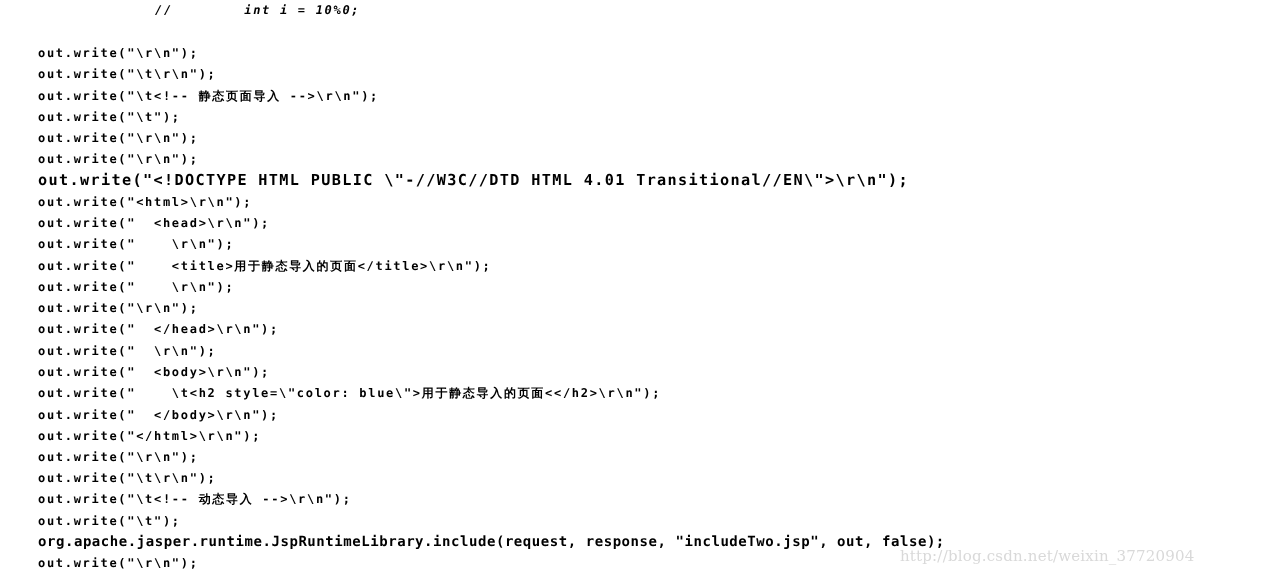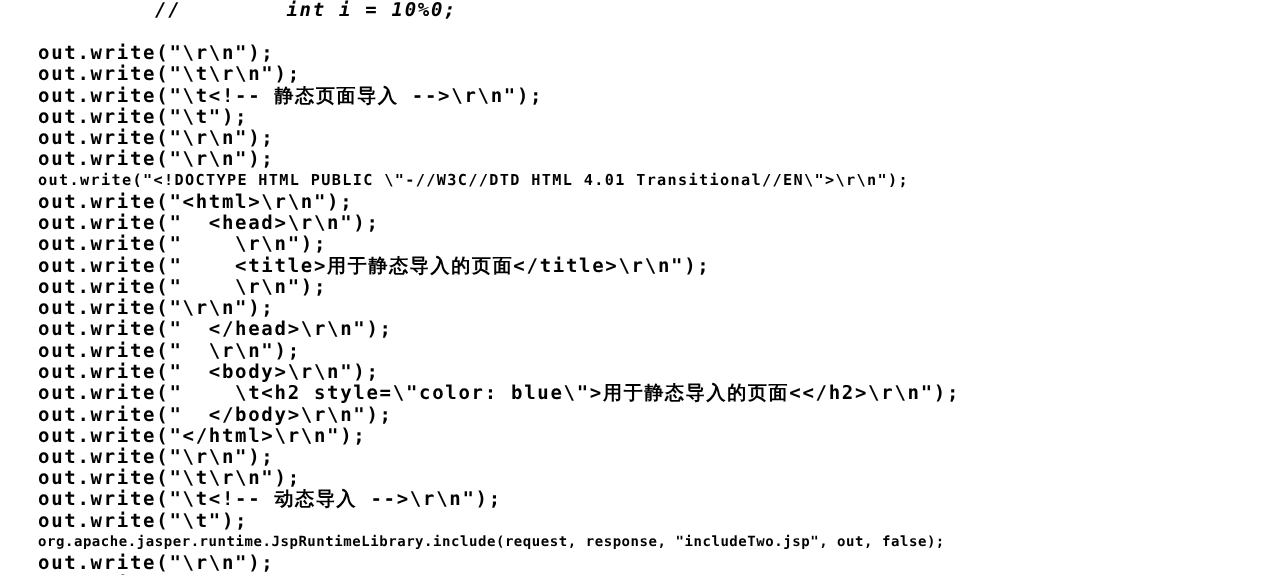--- a/index.html
+++ b/index.html
@@ -26,21 +26,21 @@
   }
 
   .code-line {
     position: absolute;
     left: 38px;
     height: 21px;
     line-height: 21px;
     white-space: pre;
     color: #000000;
     font-family: "DejaVu Sans Mono", monospace;
-    font-size: 19px;
+    font-size: 12px;
     font-weight: bold;
     letter-spacing: 1.7px;
     text-rendering: geometricPrecision;
   }
 
   
   .code-line.comment-line {
     left: 155px;
     font-style: italic;
     letter-spacing: 1.7px;
@@ -108,14 +108,15 @@
       <div class="code-line" style="top: 426px;">out.write("&lt;/html&gt;\r\n");</div>
       <div class="code-line" style="top: 447px;">out.write("\r\n");</div>
       <div class="code-line" style="top: 468px;">out.write("\t\r\n");</div>
       <div class="code-line cjk" style="top: 489px;">out.write("\t&lt;!-- 动态导入 --&gt;\r\n");</div>
       <div class="code-line" style="top: 511px;">out.write("\t");</div>
       <div class="code-line wide-line" style="top: 532px;">org.apache.jasper.runtime.JspRuntimeLibrary.include(request, response, "includeTwo.jsp", out, false);</div>
       <div class="code-line" style="top: 553px;">out.write("\r\n");</div>
       <div class="code-line clipped" style="top: 574px;">out.write("\t\r\n");</div>
     </div>
 
+  <div id="watermark" style="color: rgb(217, 217, 217);">http://blog.csdn.net/weixin_37720904</div>
 
 </div>
 
 </body></html>

